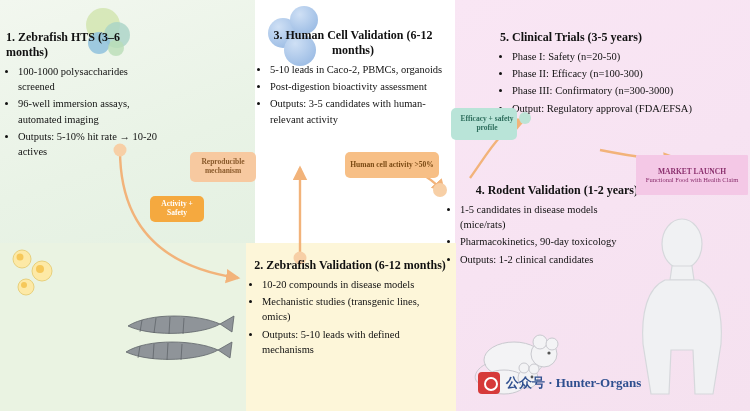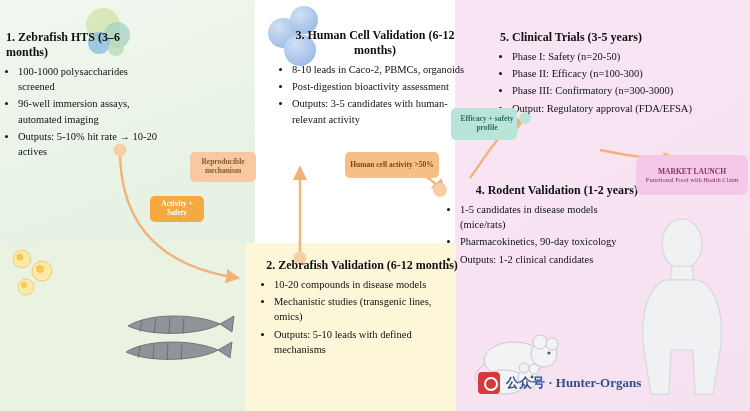--- a/index.html
+++ b/index.html
@@ -28,42 +28,42 @@
   #cb3{left:18px;top:28px;width:32px;height:32px;}
 
   
   .title{font-weight:bold;font-size:12px;color:#111;line-height:1.25;}
   .bullets{font-size:10.5px;color:#111;line-height:1.45;margin:4px 0 0 0;padding-left:12px;}
   .bullets li{margin:2px 0 1px 0;}
   .block{position:absolute;}
 
   #b1{left:6px;top:30px;width:158px;}
   #b1 .title{text-align:left;}
-  #b3{left:280px;top:28px;width:190px;text-align:left;}
+  #b3{left:258px;top:28px;width:190px;text-align:left;}
   #b3 .title{text-align:center;}
   #b5{left:500px;top:30px;width:215px;}
   #b5 .title{}
   #b4{left:448px;top:183px;width:190px;}
   #b4 .title{text-align:right;}
-  #b2{left:262px;top:258px;width:200px;}
+  #b2{left:250px;top:258px;width:200px;}
   #b2 .title{text-align:center;}
 
   
   svg#arrows{position:absolute;left:0;top:0;width:750px;height:411px;pointer-events:none;}
 
   
   .chip{position:absolute;border-radius:5px;color:#fff;font-size:7.5px;font-weight:bold;
         text-align:center;display:flex;align-items:center;justify-content:center;
         font-family:"Liberation Serif",serif;line-height:1.15;padding:2px;box-sizing:border-box;}
   #chip-mech{left:190px;top:152px;width:66px;height:30px;background:#f7c9a0;color:#8a5a2b;}
   #chip-act{left:150px;top:196px;width:54px;height:26px;background:#f5a93f;color:#fff;}
   #chip-human{left:345px;top:152px;width:94px;height:26px;background:#f7bf86;color:#7a4a14;}
   #chip-eff{left:451px;top:108px;width:66px;height:32px;background:#b9e4d8;color:#2f6f5e;padding-left:8px;}
   #market{position:absolute;left:636px;top:155px;width:112px;height:40px;background:#f4c8e6;
-           border-radius:8px;display:flex;flex-direction:column;align-items:center;justify-content:center;}
+           border-radius:1px;display:flex;flex-direction:column;align-items:center;justify-content:center;}
   #market .ml-title{font-size:7.5px;font-weight:bold;color:#8a2f6d;}
   #market .ml-sub{font-size:6.5px;color:#8a2f6d;line-height:1.2;text-align:center;}
 
   
   #zebrafish{position:absolute;left:120px;top:300px;width:120px;height:80px;}
   #embryos{position:absolute;left:6px;top:245px;width:70px;height:60px;}
   #mouse{position:absolute;left:470px;top:320px;width:120px;height:75px;}
   #human{position:absolute;left:625px;top:218px;width:115px;height:185px;}
 
   
@@ -123,21 +123,21 @@
     <ul class="bullets">
       <li>100-1000 polysaccharides screened</li>
       <li>96-well immersion assays, automated imaging</li>
       <li>Outputs: 5-10% hit rate → 10-20 actives</li>
     </ul>
   </div>
 
   <div class="block" id="b3">
     <div class="title">3. Human Cell Validation (6-12 months)</div>
     <ul class="bullets">
-      <li>8-10 leads in Caco-2, PBMCs, organoids</li>
+      <li>5-10 leads in Caco-2, PBMCs, organoids</li>
       <li>Post-digestion bioactivity assessment</li>
       <li>Outputs: 3-5 candidates with human-relevant activity</li>
     </ul>
   </div>
 
   <div class="block" id="b5">
     <div class="title">5. Clinical Trials (3-5 years)</div>
     <ul class="bullets">
       <li>Phase I: Safety (n=20-50)</li>
       <li>Phase II: Efficacy (n=100-300)</li>

